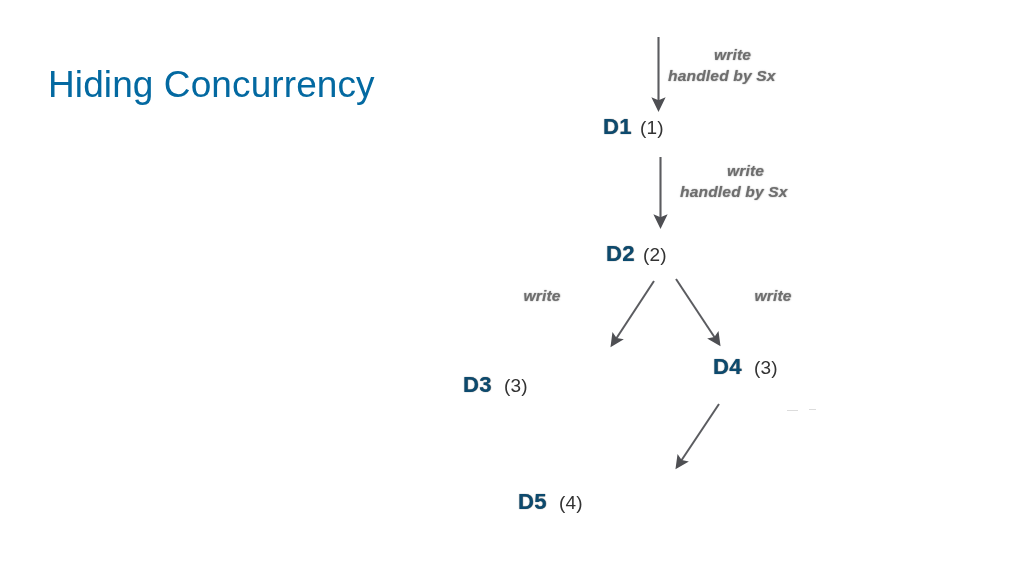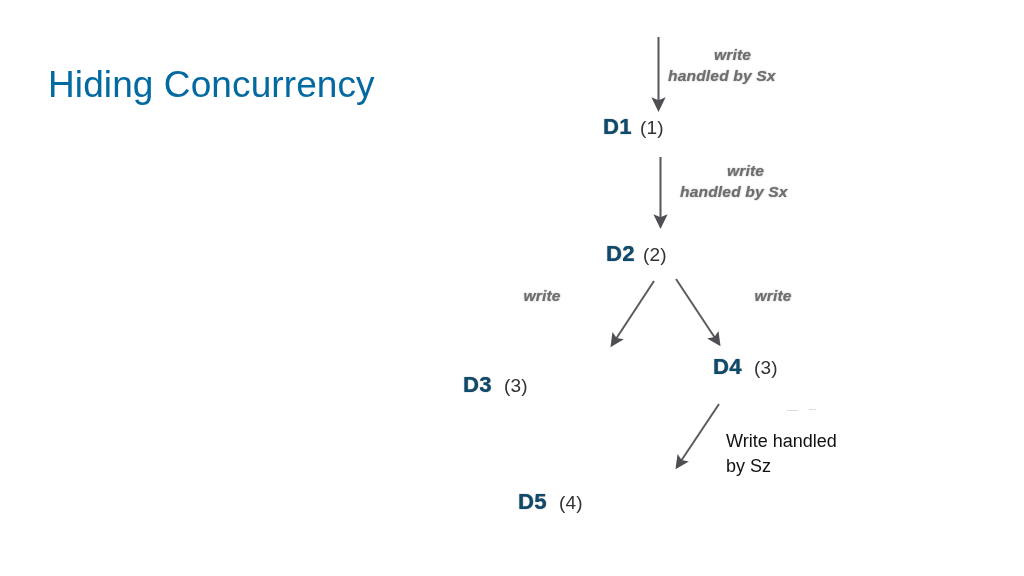--- a/index.html
+++ b/index.html
@@ -139,24 +139,20 @@
   </div>
 
   <div class="edge-label" style="left:470px; top:285px; width:144px;">
     <span class="l1">write</span>
   </div>
 
   <div class="edge-label" style="left:704px; top:285px; width:138px;">
     <span class="l1">write</span>
   </div>
 
-  <div class="plain-label" style="left:726px; top:429px;">
-    <span class="l1">Write handled</span>
-    <span class="l2">by Sz</span>
-  </div>
 
   <div class="node" style="left:603px; top:116px;">
     <span class="nid">D1</span><span class="nver">(1)</span>
   </div>
 
   <div class="node" style="left:606px; top:243px;">
     <span class="nid">D2</span><span class="nver">(2)</span>
   </div>
 
   <div class="node" style="left:463px; top:374px;">

